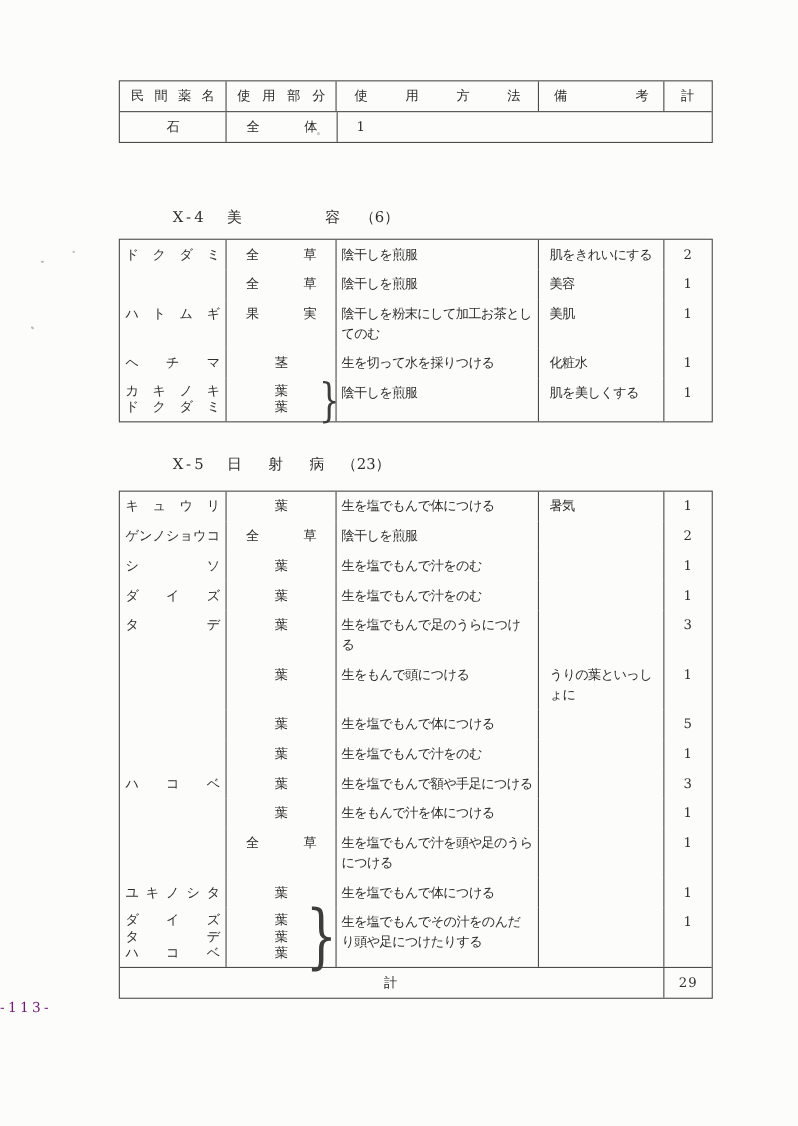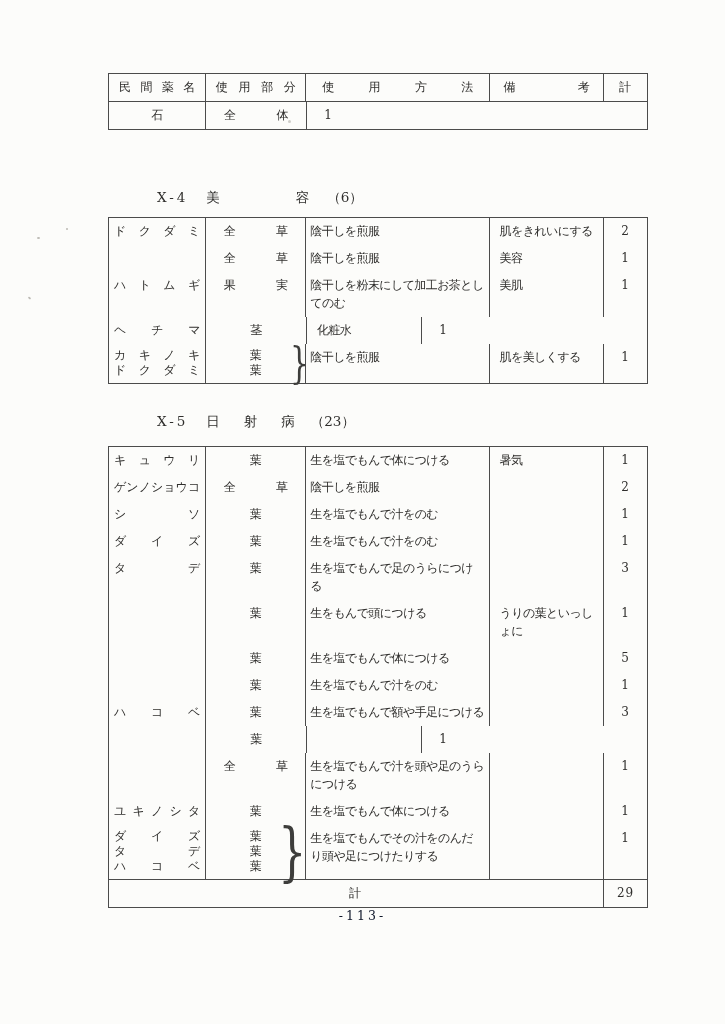--- a/index.html
+++ b/index.html
@@ -56,22 +56,22 @@
   .heading{
     position:absolute;left:113px;font-size:13.5px;color:#2f2e2c;
     white-space:nowrap;
     margin-left:44px;
   }
   .heading .hid{letter-spacing:3px;}
   .g16{margin-left:16px;} .g18{margin-left:18px;}
   .g24{margin-left:24px;} .g76{margin-left:76px;}
   
   .pagenum{
-    position:absolute;top:908px;left:0;width:725px;text-align:center;
-    font-size:12.5px;letter-spacing:3px;color:#0f172a;
+    position:absolute;top:908px;left:0;width:725px;text-align:left;
+    font-size:12.5px;letter-spacing:3px;color:#701a75;
   }
   
   .speck{position:absolute;background:#9a978f;border-radius:50%;opacity:.65;}
   .sp1{left:37px;top:237px;width:3px;height:2px;}
   .sp2{left:66px;top:228px;width:2px;height:2px;}
   .sp3{left:28px;top:297px;width:3px;height:2px;transform:rotate(40deg);}
   .sp4{left:288px;top:120px;width:3px;height:3px;opacity:.45;}
 </style>
 </head>
 <body>
@@ -165,20 +165,21 @@
       </div>
       <div class="row">
         <div class="c c-name sp">
           <span>ヘ</span>
           <span>チ</span>
           <span>マ</span>
         </div>
         <div class="c c-part sp ctr">
           <span>茎</span>
         </div>
+        <div class="c c-method">生を切って水を採りつける</div>
         <div class="c c-remark">化粧水</div>
         <div class="c c-count">1</div>
       </div>
       <div class="row">
         <div class="c c-name">
           <div class="ml sp">
             <span>カ</span>
             <span>キ</span>
             <span>ノ</span>
             <span>キ</span>
@@ -317,20 +318,21 @@
         </div>
         <div class="c c-method">生を塩でもんで額や手足につける</div>
         <div class="c c-remark"></div>
         <div class="c c-count">3</div>
       </div>
       <div class="row">
         <div class="c c-name sp ctr"></div>
         <div class="c c-part sp ctr">
           <span>葉</span>
         </div>
+        <div class="c c-method">生をもんで汁を体につける</div>
         <div class="c c-remark"></div>
         <div class="c c-count">1</div>
       </div>
       <div class="row">
         <div class="c c-name sp ctr"></div>
         <div class="c c-part sp">
           <span>全</span>
           <span>草</span>
         </div>
         <div class="c c-method">生を塩でもんで汁を頭や足のうらにつける</div>

